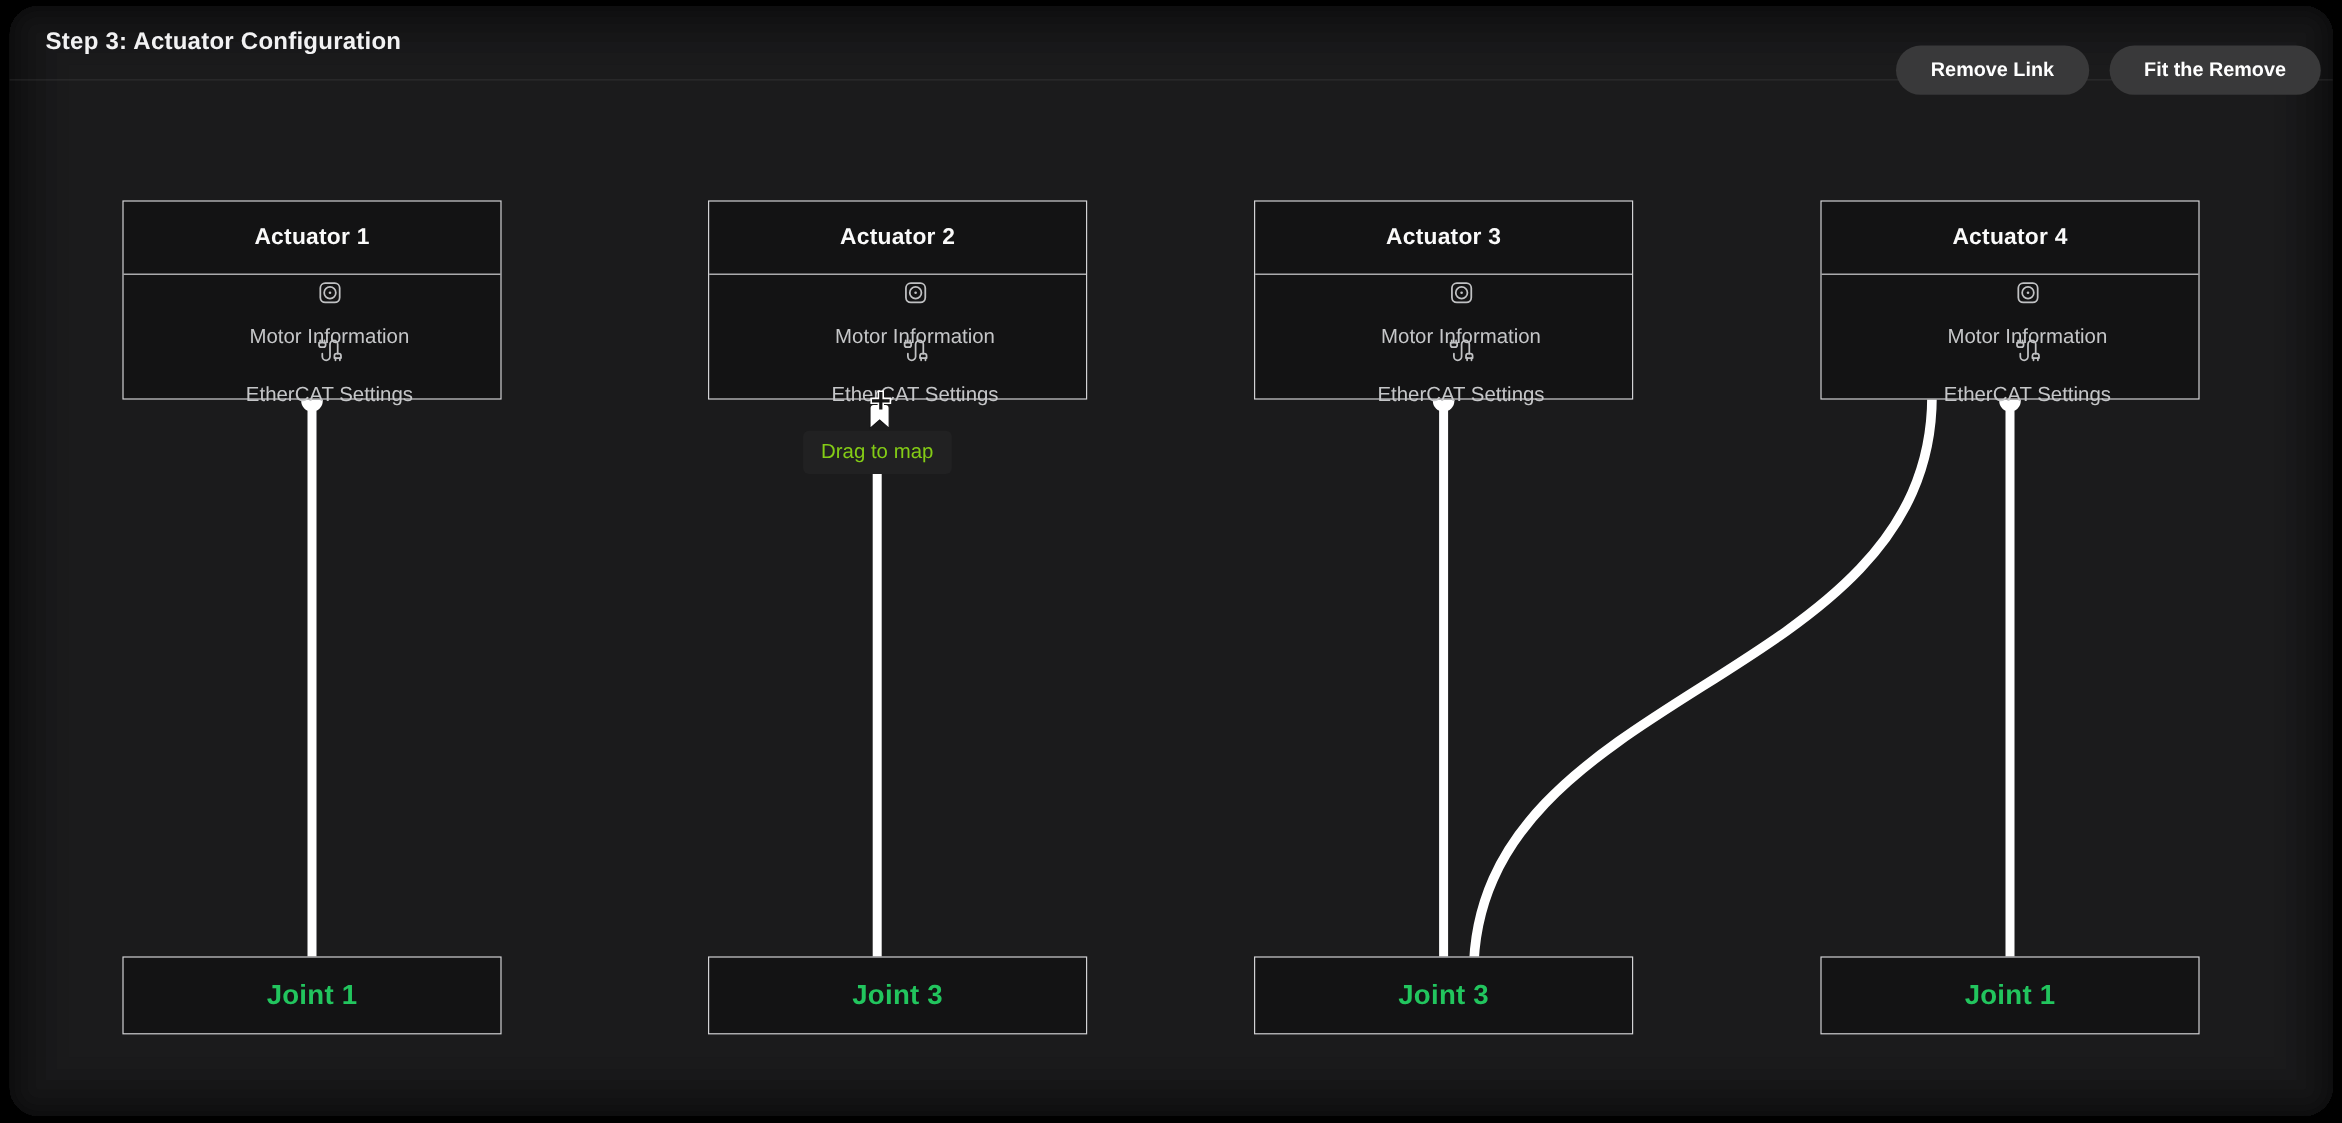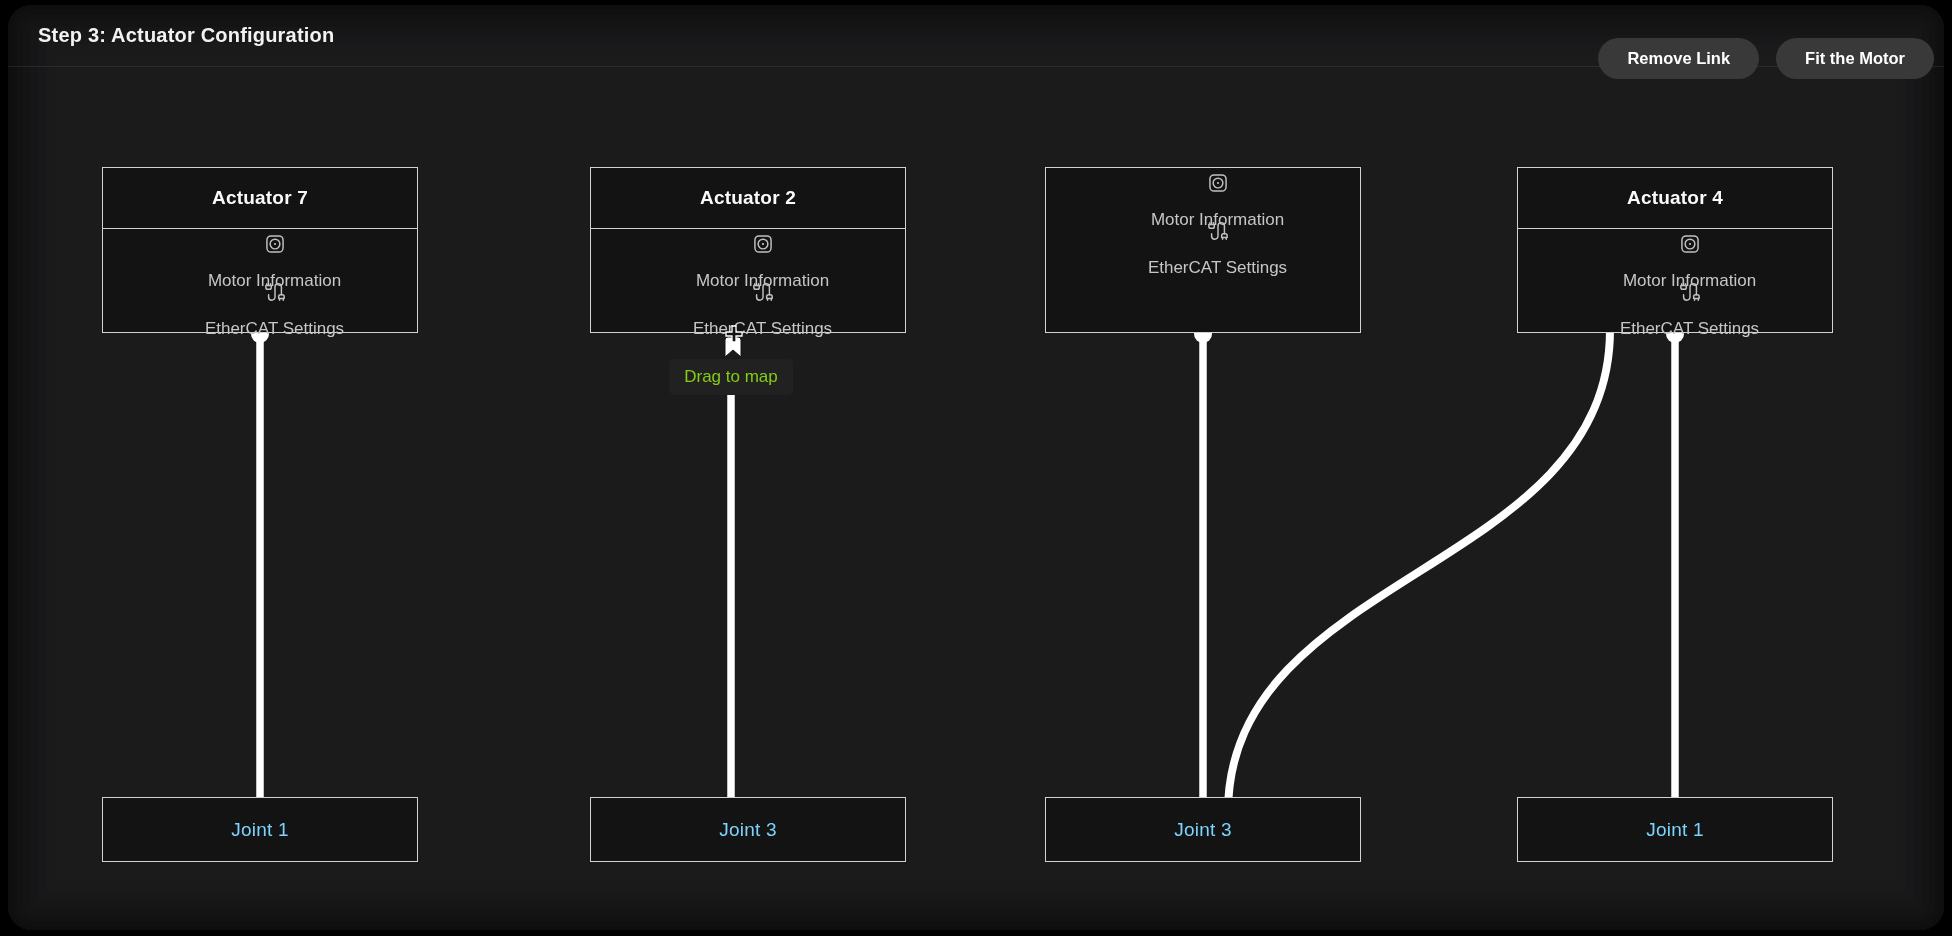--- a/index.html
+++ b/index.html
@@ -51,21 +51,21 @@
   .card-body { padding-top: 4px; }
   .row {
     height: 48px; display: flex; align-items: center;
     padding-left: 29px; gap: 16px; color: #c5c6c8; font-size: 17px; cursor: pointer; flex-direction: column;
   }
   .row svg { flex: 0 0 auto; stroke: #c0c1c3; }
 
   .joint {
     top: 797px; height: 65px;
     display: flex; align-items: center; justify-content: center;
-    font-size: 19px; font-weight: 400; color: #7dd3fc; letter-spacing: 0.2px;
+    font-size: 23px; font-weight: 700; color: #22c55e; letter-spacing: 0.2px;
   }
   .a1 { left: 102px; }  .a2 { left: 590px; }  .a3 { left: 1045px; }  .a4 { left: 1517px; }
 
   .tooltip {
     position: absolute; left: 731px; top: 359px; transform: translateX(-50%);
     background: #212122; color: #84cc16; font-size: 17px;
     padding: 8px 15px; border-radius: 5px; white-space: nowrap; z-index: 4;
   }
 
   .cursor { position: absolute; left: 714px; top: 320px; z-index: 5; }
@@ -83,25 +83,25 @@
   <path class="wire" stroke-width="8" d="M1610 330 C1610 572 1228 572 1228 812"></path>
   <circle class="dot" cx="260" cy="334" r="9"></circle>
   <circle class="dot" cx="1203" cy="334" r="9"></circle>
   <circle class="dot" cx="1675" cy="334" r="9"></circle>
 </svg>
 
 <div class="header">
   <div class="title">Step 3: Actuator Configuration</div>
   <div class="spacer"></div>
   <button class="pill">Remove Link</button>
-  <button class="pill">Fit the Motor</button>
+  <button class="pill">Fit the Remove</button>
 </div>
 
 <div class="node actuator a1">
-  <div class="card-header">Actuator 7</div>
+  <div class="card-header">Actuator 1</div>
   <div class="card-body">
     <div class="row">
       <svg width="22" height="22" viewBox="0 0 24 24" fill="none" stroke-width="1.6" stroke-linecap="round" stroke-linejoin="round">
         <rect x="3.2" y="3.2" width="17.6" height="17.6" rx="4.5"></rect>
           <circle cx="12" cy="12" r="5.3"></circle>
           <circle cx="12" cy="12" r="1.2" fill="#c0c1c3" stroke="none"></circle>
       </svg>
       <span>Motor Information</span>
     </div>
     <div class="row">
@@ -139,20 +139,21 @@
         <path d="M17 21v-2"></path>
           <path d="M21 21v-2"></path>
         <path d="M22 19h-6v-2a2 2 0 0 1 2-2h2a2 2 0 0 1 2 2Z"></path>
       </svg>
       <span>EtherCAT Settings</span>
     </div>
   </div>
 </div>
 
 <div class="node actuator a3">
+  <div class="card-header">Actuator 3</div>
   <div class="card-body">
     <div class="row">
       <svg width="22" height="22" viewBox="0 0 24 24" fill="none" stroke-width="1.6" stroke-linecap="round" stroke-linejoin="round">
         <rect x="3.2" y="3.2" width="17.6" height="17.6" rx="4.5"></rect>
           <circle cx="12" cy="12" r="5.3"></circle>
           <circle cx="12" cy="12" r="1.2" fill="#c0c1c3" stroke="none"></circle>
       </svg>
       <span>Motor Information</span>
     </div>
     <div class="row">

